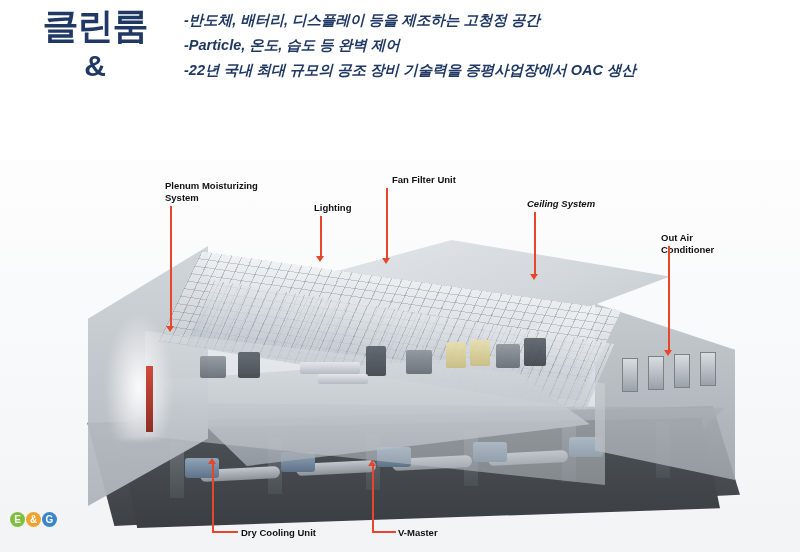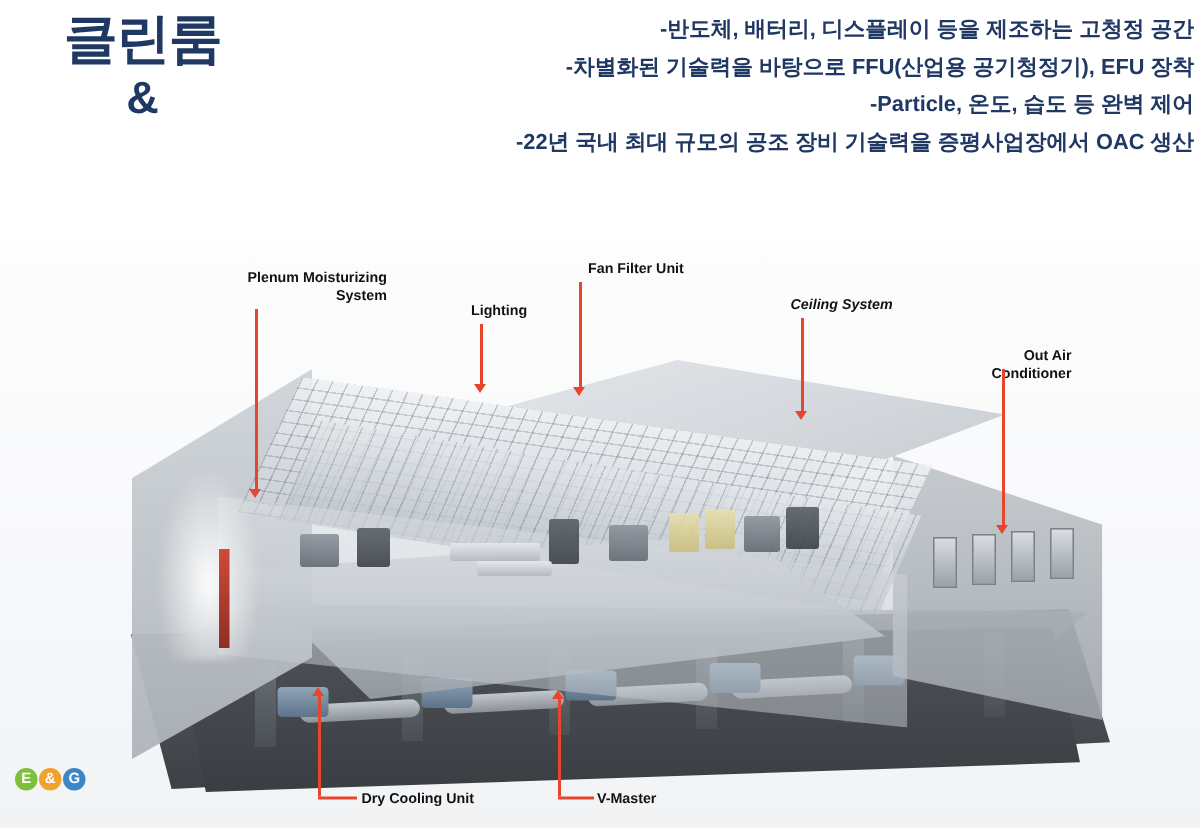--- a/index.html
+++ b/index.html
@@ -8,21 +8,20 @@
     width: 800px; height: 552px;
     overflow: hidden;
     background: #ffffff;
     font-family: "Liberation Sans", sans-serif;
   }
   #page {
     position: relative;
     width: 800px; height: 552px;
     background: #ffffff;
     overflow: hidden;
-    text-align: right;
   }
 
   
   #title-block {
     position: absolute;
     left: 0; top: 0;
     width: 190px; height: 160px;
     display: flex;
     flex-direction: column;
     align-items: center;
@@ -46,22 +45,23 @@
   .title-line-3 {
     font-size: 40px;
     font-weight: bold;
     color: #1f3864;
     line-height: 1.15;
     margin-top: 2px;
   }
 
   #bullets {
     position: absolute;
-    left: 196px; top: 8px;
+    left: 184px; top: 8px;
     width: 600px;
+    font-style: italic;
   }
   .bullet {
     font-size: 14.5px;
     color: #1f3864;
     font-weight: bold;
     line-height: 1.72;
     white-space: nowrap;
   }
 
   
@@ -270,21 +270,20 @@
 
 <div id="page">
 
   <div id="title-block">
     <div class="title-line-1">클린룸</div>
     <div class="title-amp">&amp;</div>
   </div>
 
   <div id="bullets">
     <div class="bullet">-반도체, 배터리, 디스플레이 등을 제조하는 고청정 공간</div>
-    <div class="bullet">-차별화된 기술력을 바탕으로 FFU(산업용 공기청정기), EFU 장착</div>
     <div class="bullet">-Particle, 온도, 습도 등 완벽 제어</div>
     <div class="bullet">-22년 국내 최대 규모의 공조 장비 기술력을 증평사업장에서 OAC 생산</div>
   </div>
 
   <div id="illus">
     <div class="backdrop"></div>
 
     <div class="ground"></div>
     <div class="ground-top"></div>
 

